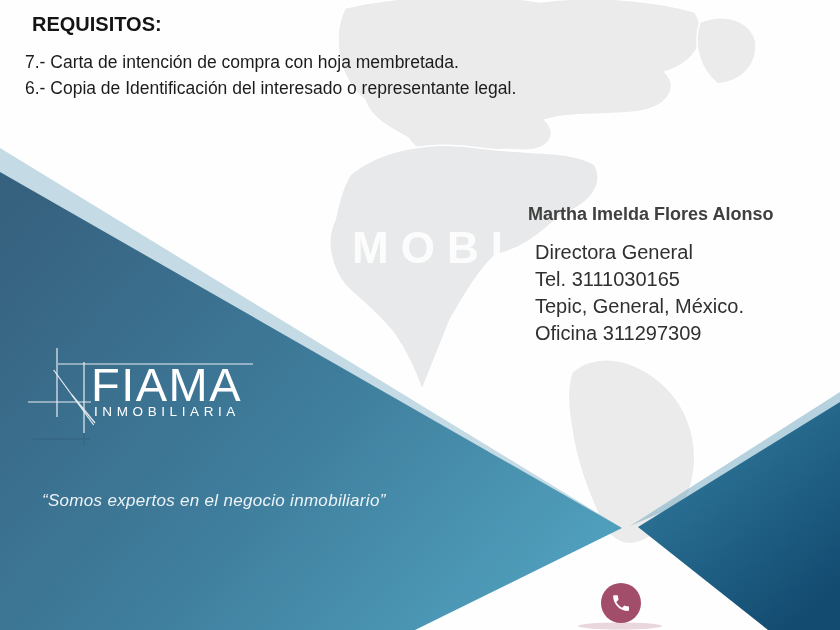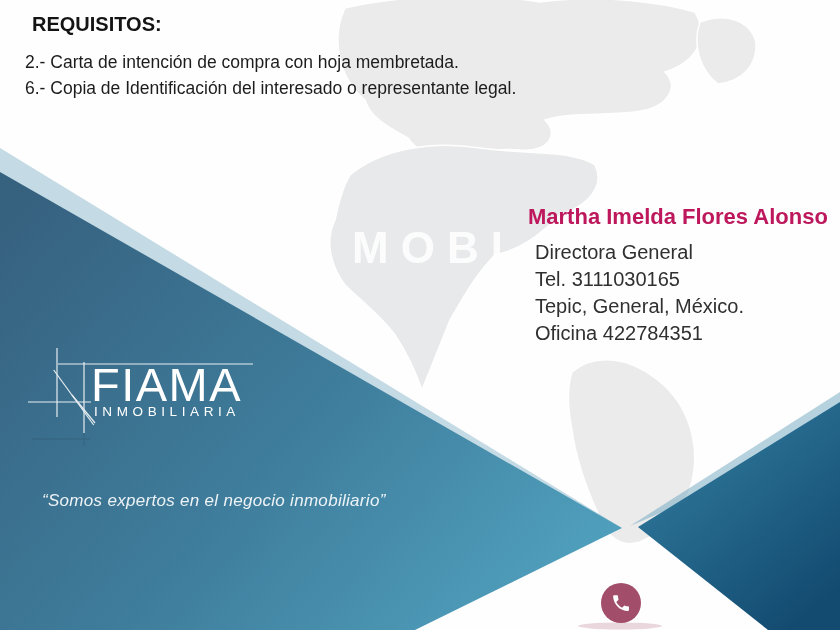--- a/index.html
+++ b/index.html
@@ -7,21 +7,21 @@
     position:relative;width:840px;height:630px;overflow:hidden;
     background:#fefefe;font-family:"Liberation Sans",sans-serif;
     -webkit-font-smoothing:antialiased;
   }
   .abs{position:absolute;}
   svg{display:block;}
   .title{
     left:32px;top:13px;font-size:20px;font-weight:bold;color:#141414;
   }
   .reqs{left:25px;top:50px;font-size:17.5px;color:#1c1c1c;line-height:25.5px;}
-  .contact-name{left:528px;top:204px;font-size:22px;font-weight:bold;color:#be185d;}
+  .contact-name{left:528px;top:204px;font-size:18px;font-weight:bold;color:#404040;}
   .contact-lines{left:535px;top:239px;font-size:20px;color:#303030;line-height:27px;}
   .logo-wrap{left:24px;top:342px;width:250px;height:110px;}
   .logo-mark{left:0;top:0;}
   .logo-brand{
     left:67px;top:19px;font-size:47px;font-weight:500;color:#ffffff;
     letter-spacing:1.5px;line-height:47px;
   }
   .logo-sub{
     left:70px;top:63px;font-size:13.5px;font-weight:400;color:#ffffff;
     letter-spacing:4.6px;line-height:14px;
@@ -64,30 +64,30 @@
     <polygon points="840,392 630,526 840,436" opacity="0.5" fill="#6da6c0"></polygon>
     <polygon points="840,402 638,527 768,630 840,630" fill="url(#gr)"></polygon>
 
     <ellipse cx="620" cy="626" rx="42" ry="3.5" fill="#c78ba1" opacity="0.35"></ellipse>
     <circle cx="621" cy="603" r="20" fill="#a24d6a"></circle>
     <path fill="#ffffff" transform="translate(610.5,592.5) scale(0.88)" d="M6.62 10.79c1.44 2.83 3.76 5.14 6.59 6.59l2.2-2.2c.27-.27.67-.36 1.02-.24 1.12.37 2.33.57 3.57.57.55 0 1 .45 1 1V20c0 .55-.45 1-1 1-9.39 0-17-7.61-17-17 0-.55.45-1 1-1h3.5c.55 0 1 .45 1 1 0 1.25.2 2.45.57 3.57.11.35.03.74-.25 1.02l-2.2 2.2z"></path>
   </svg>
 
   <div class="abs title">REQUISITOS:</div>
   <div class="abs reqs">
-    <div>2.- Carta de intención de compra con hoja membretada.</div>
+    <div>7.- Carta de intención de compra con hoja membretada.</div>
     <div>6.- Copia de Identificación del interesado o representante legal.</div>
   </div>
 
   <div class="abs contact-name">Martha Imelda Flores Alonso</div>
   <div class="abs contact-lines">
     <div>Directora General</div>
     <div>Tel. 3111030165</div>
     <div>Tepic, General, México.</div>
-    <div>Oficina 422784351</div>
+    <div>Oficina 311297309</div>
   </div>
 
   <div class="abs logo-wrap">
     <svg class="abs logo-mark" width="250" height="110" viewBox="0 0 250 110">
       <g stroke="#ffffff" stroke-width="1.2" opacity="0.88">
         <line x1="33" y1="6" x2="33" y2="75"></line>
         <line x1="60" y1="20" x2="60" y2="91"></line>
         <line x1="34" y1="22" x2="229" y2="22"></line>
         <line x1="4" y1="60" x2="67" y2="60"></line>
         <line x1="29.7" y1="28" x2="69.7" y2="83"></line>

